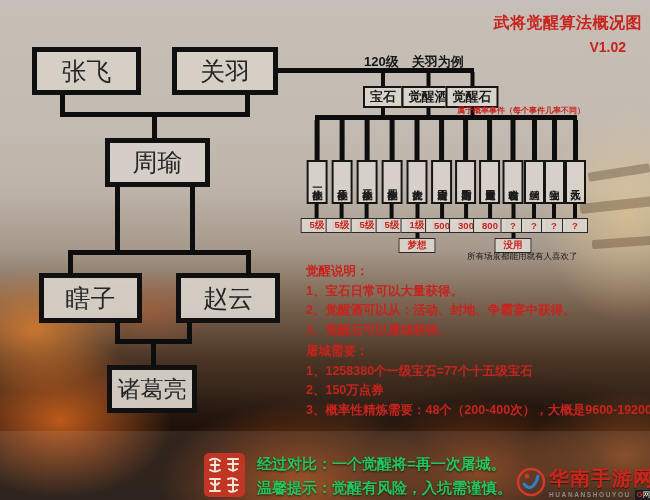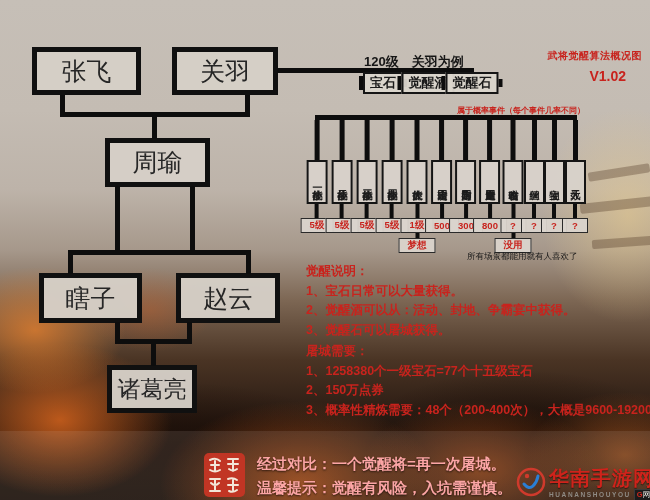--- a/index.html
+++ b/index.html
@@ -22,50 +22,50 @@
   #roof1{left:588px;top:168px;width:62px;height:9px;transform:rotate(-9deg);}
   #roof2{left:580px;top:200px;width:74px;height:10px;transform:rotate(-6deg);}
   #roof3{left:592px;top:238px;width:60px;height:9px;transform:rotate(-4deg);}
   #band{position:absolute;left:0;top:431px;width:650px;height:69px;background:rgba(212,200,188,.12);}
   
   .tl{position:absolute;background:#0d0d0d;}
   .gbox{position:absolute;box-sizing:border-box;border:5px solid #101010;
         background:rgba(213,207,199,.96);display:flex;align-items:center;justify-content:center;
         font-family:"Liberation Serif","DejaVu Serif",serif;font-size:25px;color:#262626;}
   
-  .mat{position:absolute;top:72px;transform:translateX(-50%);display:flex;align-items:center;}
+  .mat{position:absolute;top:72px;transform:translateX(-50%);display:flex;flex-direction:column;align-items:center;}
   .mdrop{width:4px;height:14px;background:#0d0d0d;}
   .mdrop2{width:4px;height:8px;background:#0d0d0d;}
   .mbox{height:22px;box-sizing:border-box;border:2px solid #151515;background:rgba(218,212,204,.96);
         display:flex;align-items:center;justify-content:center;padding:0 5px;
         font-size:13px;font-weight:600;color:#1a1a1a;white-space:nowrap;}
   
   .col{position:absolute;top:120px;transform:translateX(-50%);display:flex;flex-direction:column;align-items:center;}
   .d1{width:5px;height:40px;background:#0d0d0d;}
   .d2{width:4px;height:14px;background:#0d0d0d;}
   .d3{width:4px;height:5px;background:#0d0d0d;}
   .obox{width:21px;height:44px;box-sizing:border-box;border:2px solid #151515;
         background:rgba(216,210,202,.95);display:flex;align-items:center;justify-content:center;}
   .vtext{writing-mode:vertical-rl;text-orientation:upright;font-size:10px;font-weight:700;
          color:#1c1c1c;line-height:1;letter-spacing:0;}
   .vbox{min-width:26px;height:15px;box-sizing:border-box;border:1.5px solid #2a2a2a;
         background:rgba(218,212,204,.95);color:#c8231d;font-weight:700;font-size:9.5px;
         display:flex;align-items:center;justify-content:center;padding:0 8px;white-space:nowrap;}
   
   #title-block{position:absolute;right:8px;top:13px;text-align:right;color:#c8231d;}
-  #title-main{font-size:10px;font-weight:700;letter-spacing:.5px;margin-top:36px;}
+  #title-main{font-size:16px;font-weight:700;letter-spacing:.5px;}
   #title-version{font-size:14px;font-weight:700;margin-top:5px;margin-right:16px;}
   #example-note{position:absolute;left:364px;top:53px;font-size:13px;font-weight:600;color:#151515;}
   #prob-note{position:absolute;left:457px;top:105px;font-size:8px;font-weight:700;color:#c8231d;white-space:nowrap;}
   #outcome-footnote{position:absolute;left:467px;top:251px;font-size:8.5px;color:#161616;white-space:nowrap;}
   .rsec{position:absolute;left:306px;color:#c8231d;font-weight:700;font-size:12.5px;line-height:19.5px;white-space:nowrap;}
   #awaken-section{top:262px;} #massacre-section{top:342px;}
   
   #seal{position:absolute;left:203px;top:452px;}
-  #footer-text{position:absolute;left:257px;top:452px;color:#fca5a5;font-size:15px;font-weight:700;
+  #footer-text{position:absolute;left:257px;top:452px;color:#22c55e;font-size:15px;font-weight:700;
                line-height:24px;white-space:nowrap;text-shadow:0 1px 2px rgba(0,0,0,.65);}
   
   #watermark{position:absolute;left:516px;top:467px;display:flex;align-items:center;gap:3px;}
   #wm-textcol{display:flex;flex-direction:column;}
   #wm-site{font-size:20px;font-weight:800;color:#cf231b;letter-spacing:1px;line-height:21px;
            text-shadow:0 1px 1px rgba(0,0,0,.5);white-space:nowrap;}
   #wm-row{display:flex;align-items:center;gap:3px;}
   #wm-pinyin{font-size:6.5px;letter-spacing:1.6px;color:#8f8a84;font-weight:700;}
   #wm-badge{background:#1b1b1b;border:1px solid #3a3a3a;font-size:7.5px;padding:0 2px;
             display:flex;align-items:center;white-space:nowrap;line-height:10px;}

